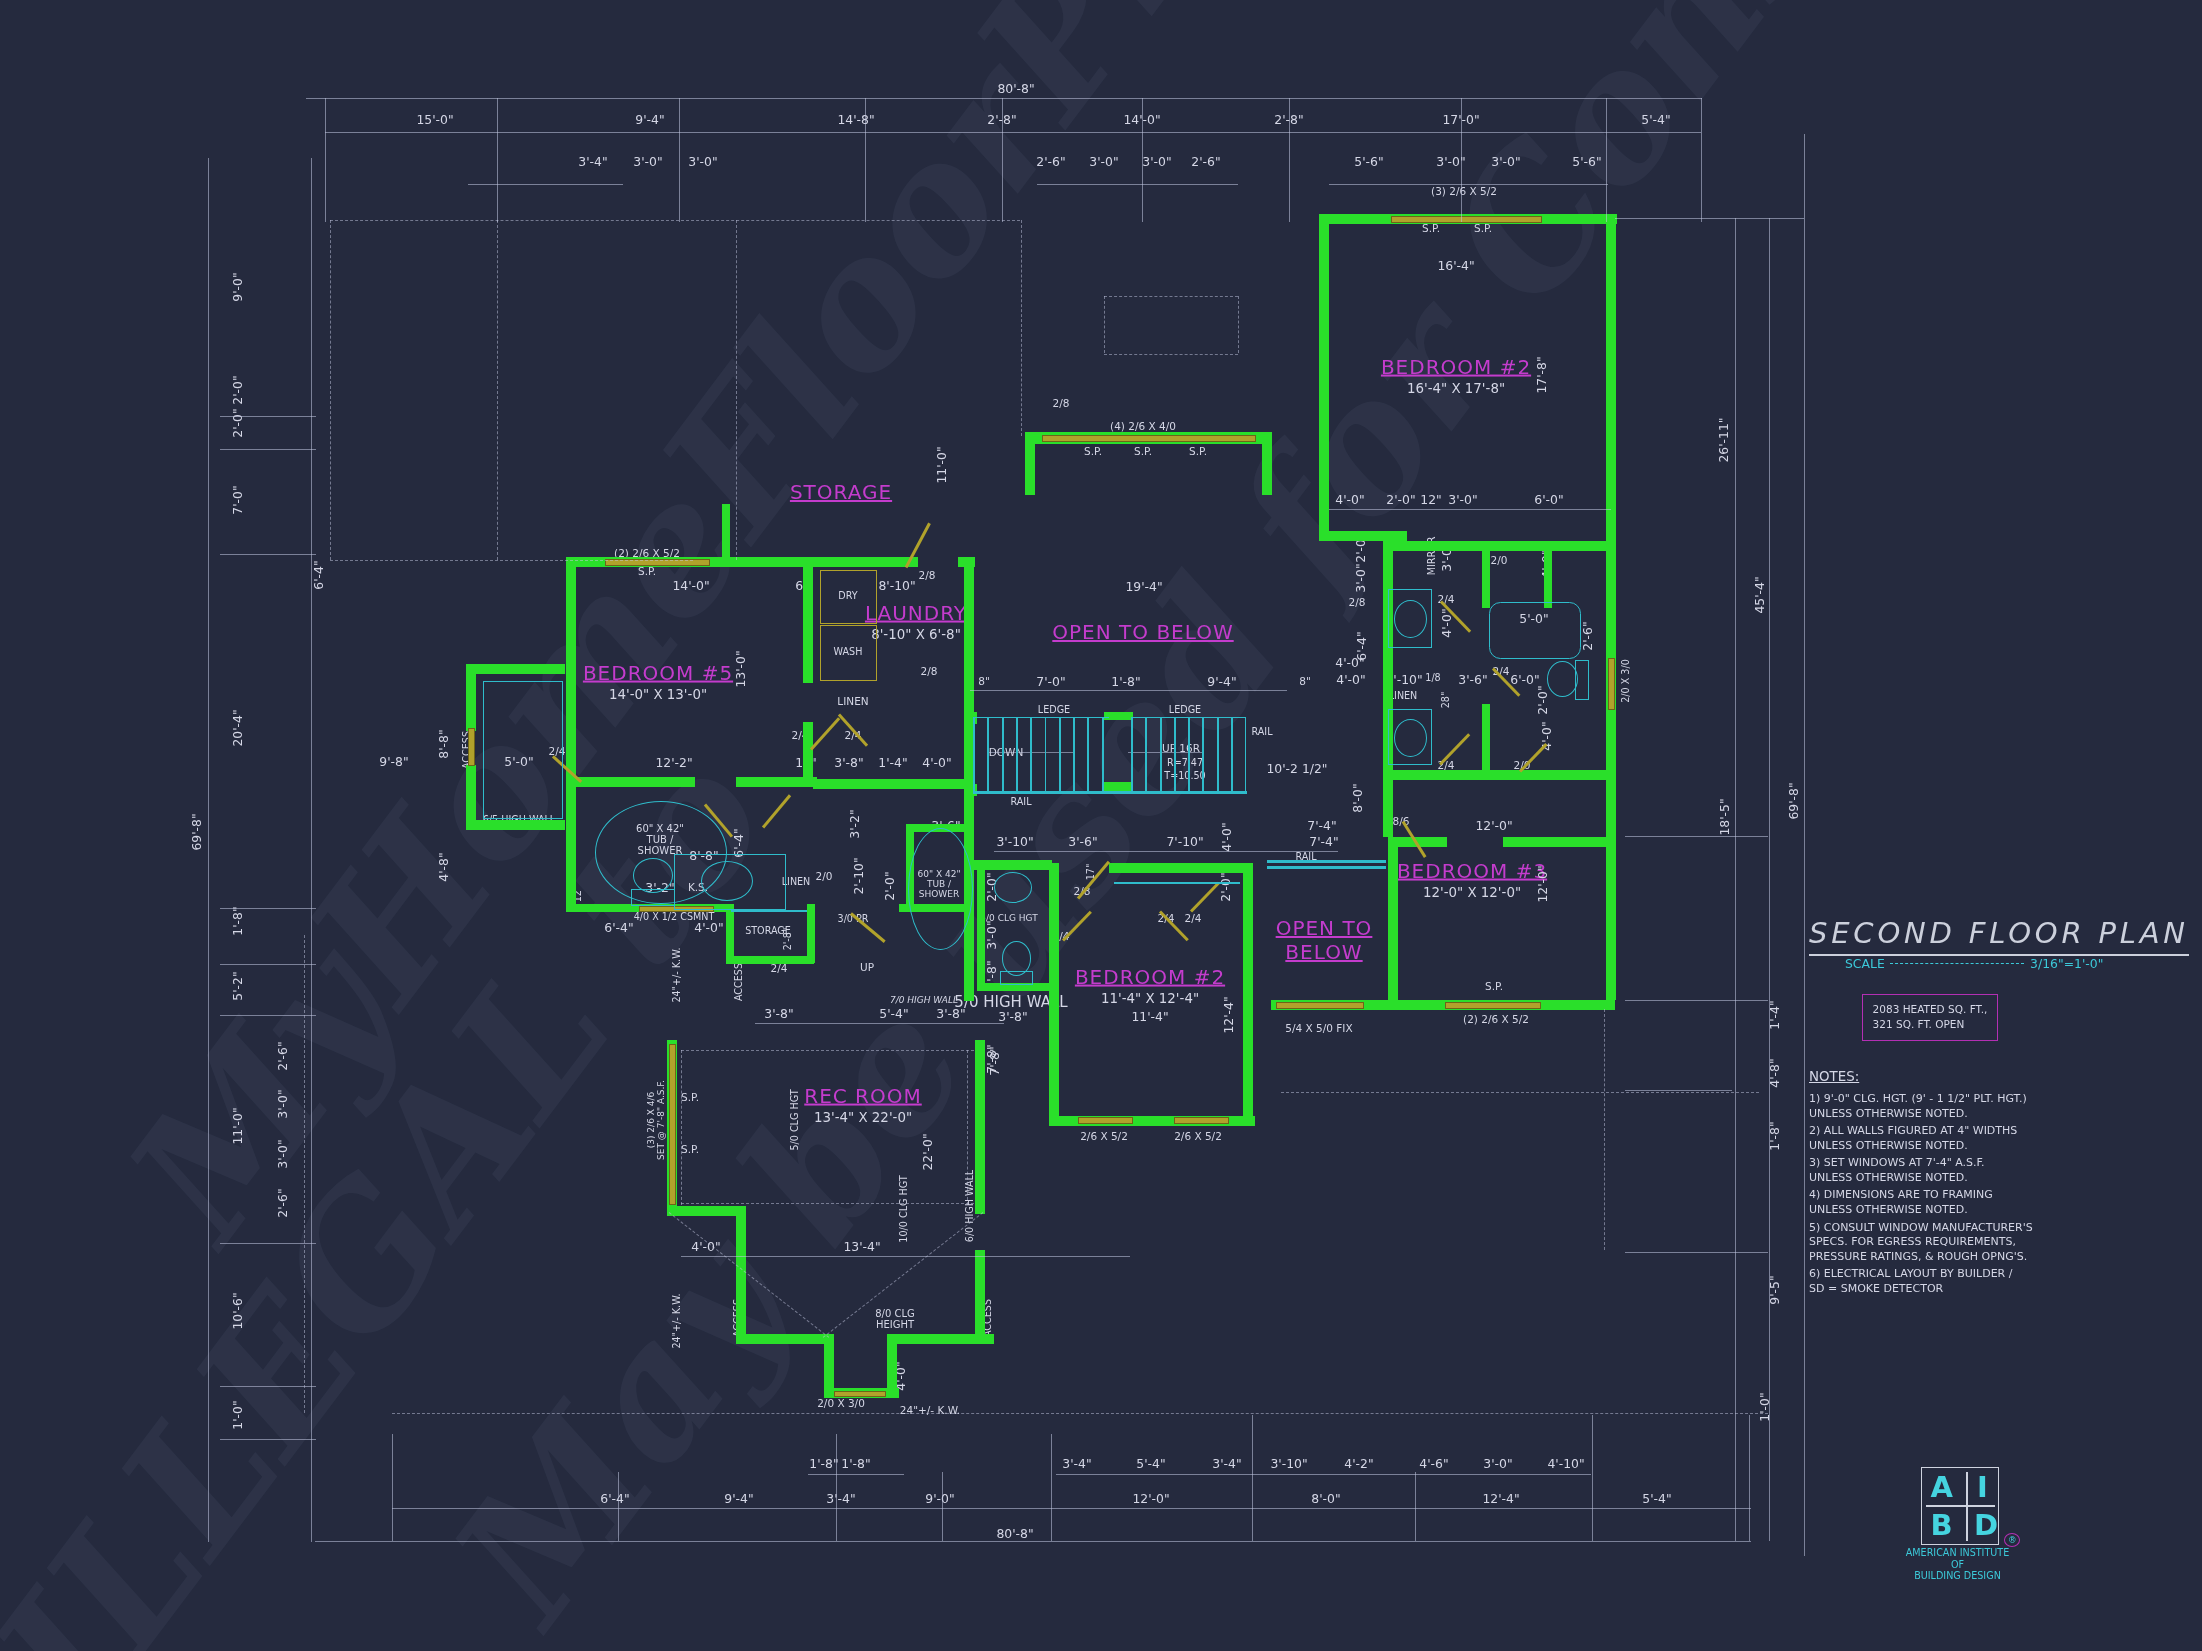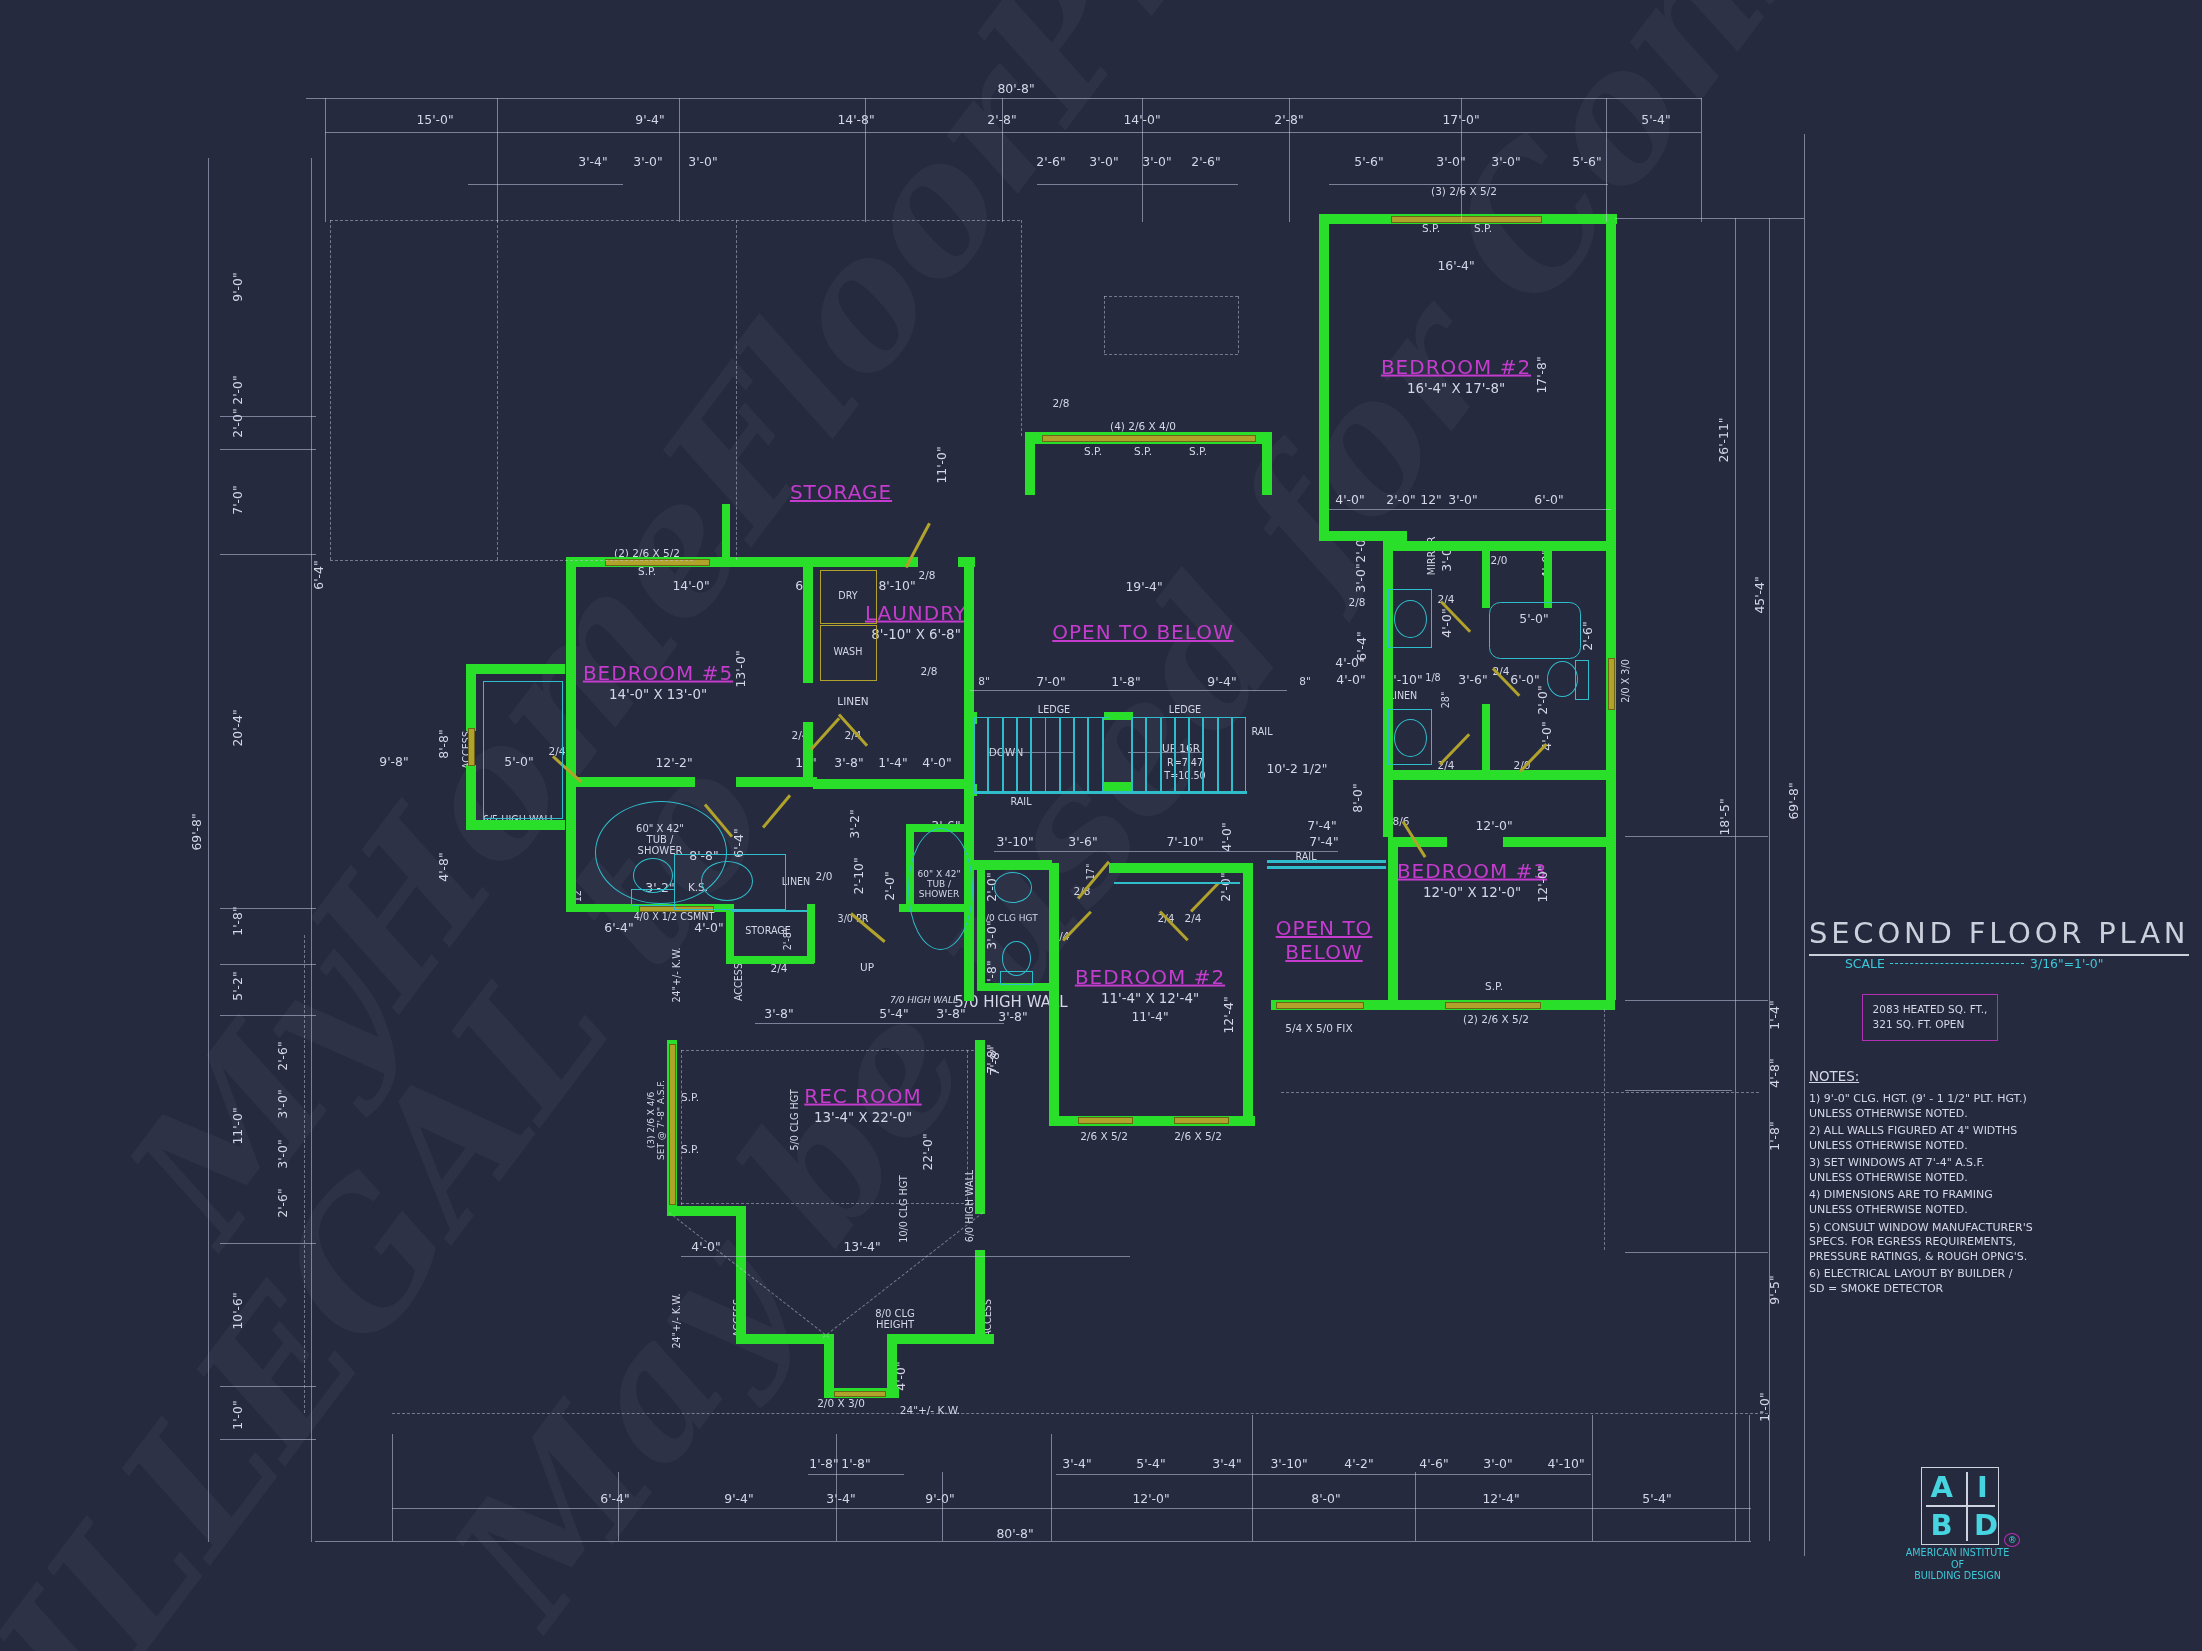--- a/index.html
+++ b/index.html
@@ -21,21 +21,21 @@
          background:repeating-linear-gradient(90deg,#2fbccb 0 1.9px,transparent 1.9px 14.3px);}
   .dim{position:absolute;color:#d5d7e6;font-size:12.4px;white-space:nowrap;
        transform:translate(-50%,-50%);text-align:center;}
   .pre{white-space:pre-line;}
   .room{position:absolute;transform:translate(-50%,-50%);text-align:center;}
   .room .rn{color:#c43ccd;font-size:20px;letter-spacing:1px;text-decoration:underline;white-space:nowrap;}
   .room .rs{color:#d5d7e6;font-size:13.4px;margin-top:1.9px;white-space:nowrap;}
   .room.wrap .rn{white-space:normal;}
   
   .ptitle{position:absolute;left:1809px;top:916px;color:#ccd0dc;font-size:29px;letter-spacing:3.8px;
-          border-bottom:2.9px solid #ccd0dc;padding-bottom:3.8px;white-space:nowrap;}
+          border-bottom:2.9px solid #ccd0dc;padding-bottom:3.8px;white-space:nowrap;font-style:italic;}
   .pscale{position:absolute;left:1845px;top:956px;color:#3cc9d9;font-size:12.4px;display:flex;align-items:center;}
   .pscale .lead{display:inline-block;width:134px;border-top:1.9px dashed #3cc9d9;margin:0 5.7px;height:0;}
   .pbox{position:absolute;left:1862px;top:994px;border:1.9px solid #b32fb3;color:#d5d7e6;
         font-size:10.5px;padding:6.7px 9.6px;line-height:1.5;white-space:nowrap;}
   .pnotes-t{position:absolute;left:1809px;top:1069px;color:#d5d7e6;font-size:13.4px;text-decoration:underline;}
   .pnotes{position:absolute;left:1809px;top:1092px;width:249px;color:#d5d7e6;font-size:11px;line-height:1.33;}
   .pnotes div{white-space:pre-line;margin-bottom:2.9px;}
   .logo-box{position:absolute;left:1921px;top:1467px;width:76px;height:76px;border:1.9px solid #cfd3df;}
   .logo-box .gl{position:absolute;color:#45d4e0;font-weight:bold;font-size:29px;}
   .logo-box .cross-v{position:absolute;left:44px;top:3.8px;width:1.9px;height:69px;background:#cfd3df;}

